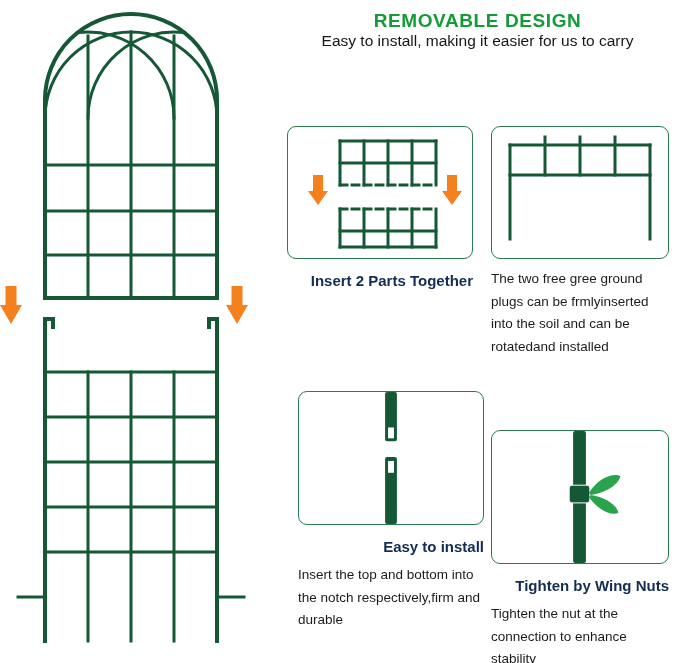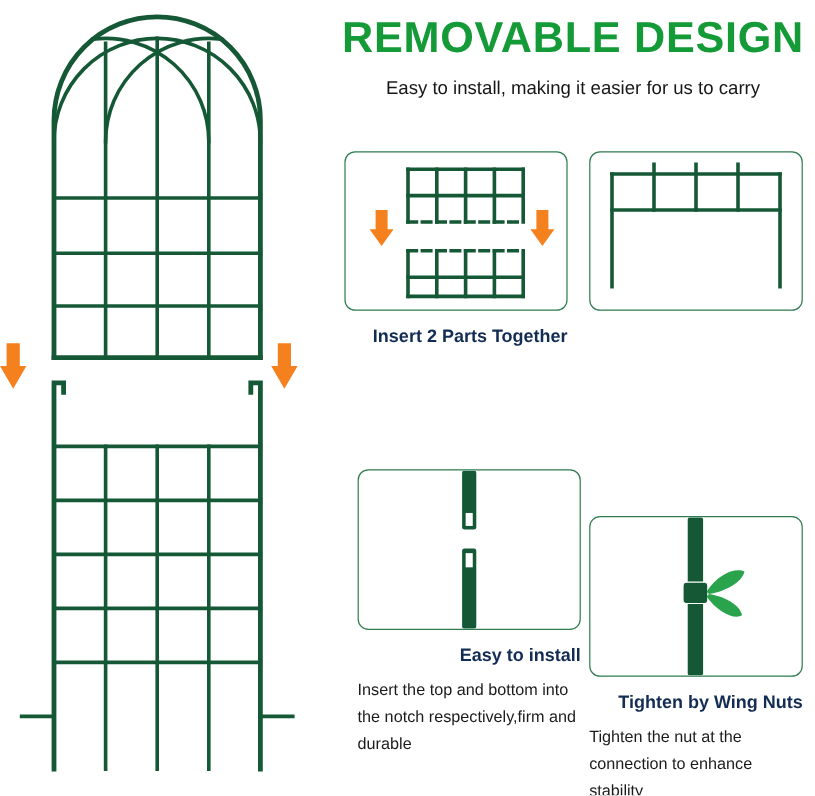--- a/index.html
+++ b/index.html
@@ -9,22 +9,22 @@
   .canvas { position:relative; width:679px; height:663px; background:#fff; overflow:hidden; }
 
   
   .trellis { position:absolute; left:0; top:0; display:block; }
   .tg   { stroke:var(--trellis-green,#155835); stroke-width:4;   fill:none; stroke-linecap:square; }
   .tg3  { stroke:var(--trellis-green,#155835); stroke-width:3;   fill:none; stroke-linecap:square; }
   .oarr { fill:var(--arrow-orange,#f5801e); }
 
   
   .hdr { position:absolute; left:278px; top:10px; width:399px; text-align:center; }
-  .title { font-size:36px; font-weight:bold; letter-spacing:.6px; color:var(--header-green,#149b38); }
-  .subtitle { margin-top:13px; font-size:15.5px; color:#161616; }
+  .title { font-size:19px; font-weight:bold; letter-spacing:.6px; color:var(--header-green,#149b38); }
+  .subtitle { font-size:15.5px; color:#161616; }
 
   
   .feature { position:absolute; }
   .panel { border:1.6px solid var(--panel-border,#2e7b4f); border-radius:9px; background:#fff; overflow:hidden; }
   .panel svg { display:block; width:100%; height:100%; }
   .cap { margin-top:13px; font-size:15px; font-weight:bold; color:var(--caption-navy,#132c54);text-align:right; }
   .bodytxt { margin-top:9px; font-size:13.5px; line-height:1.67; color:var(--body-text,#1b1b1b); }
 
   .f1 { left:287px; top:126px; width:186px; }
   .f2 { left:491px; top:126px; width:178px; }
@@ -127,20 +127,21 @@
           <line x1="18" y1="18" x2="158" y2="18"></line>
           <line x1="18" y1="48" x2="158" y2="48"></line>
           <line x1="53" y1="10" x2="53" y2="48"></line>
           <line x1="88" y1="10" x2="88" y2="48"></line>
           <line x1="123" y1="10" x2="123" y2="48"></line>
           <line x1="18" y1="18" x2="18" y2="112"></line>
           <line x1="158" y1="18" x2="158" y2="112"></line>
         </g>
       </svg>
     </div>
+    <p class="bodytxt">The two free gree ground plugs can be frmlyinserted into the soil and can be rotatedand installed</p>
   </section>
 
   <section class="feature f3">
     <div class="panel">
       <svg viewBox="0 0 184 134" aria-hidden="true">
         <rect class="gfill" x="86" y="0" width="12" height="50" rx="2"></rect>
         <rect class="gfill" x="86" y="66" width="12" height="68" rx="2"></rect>
         <rect class="wslot" x="89" y="36" width="6" height="11"></rect>
         <rect class="wslot" x="89" y="70" width="6" height="12"></rect>
       </svg>

